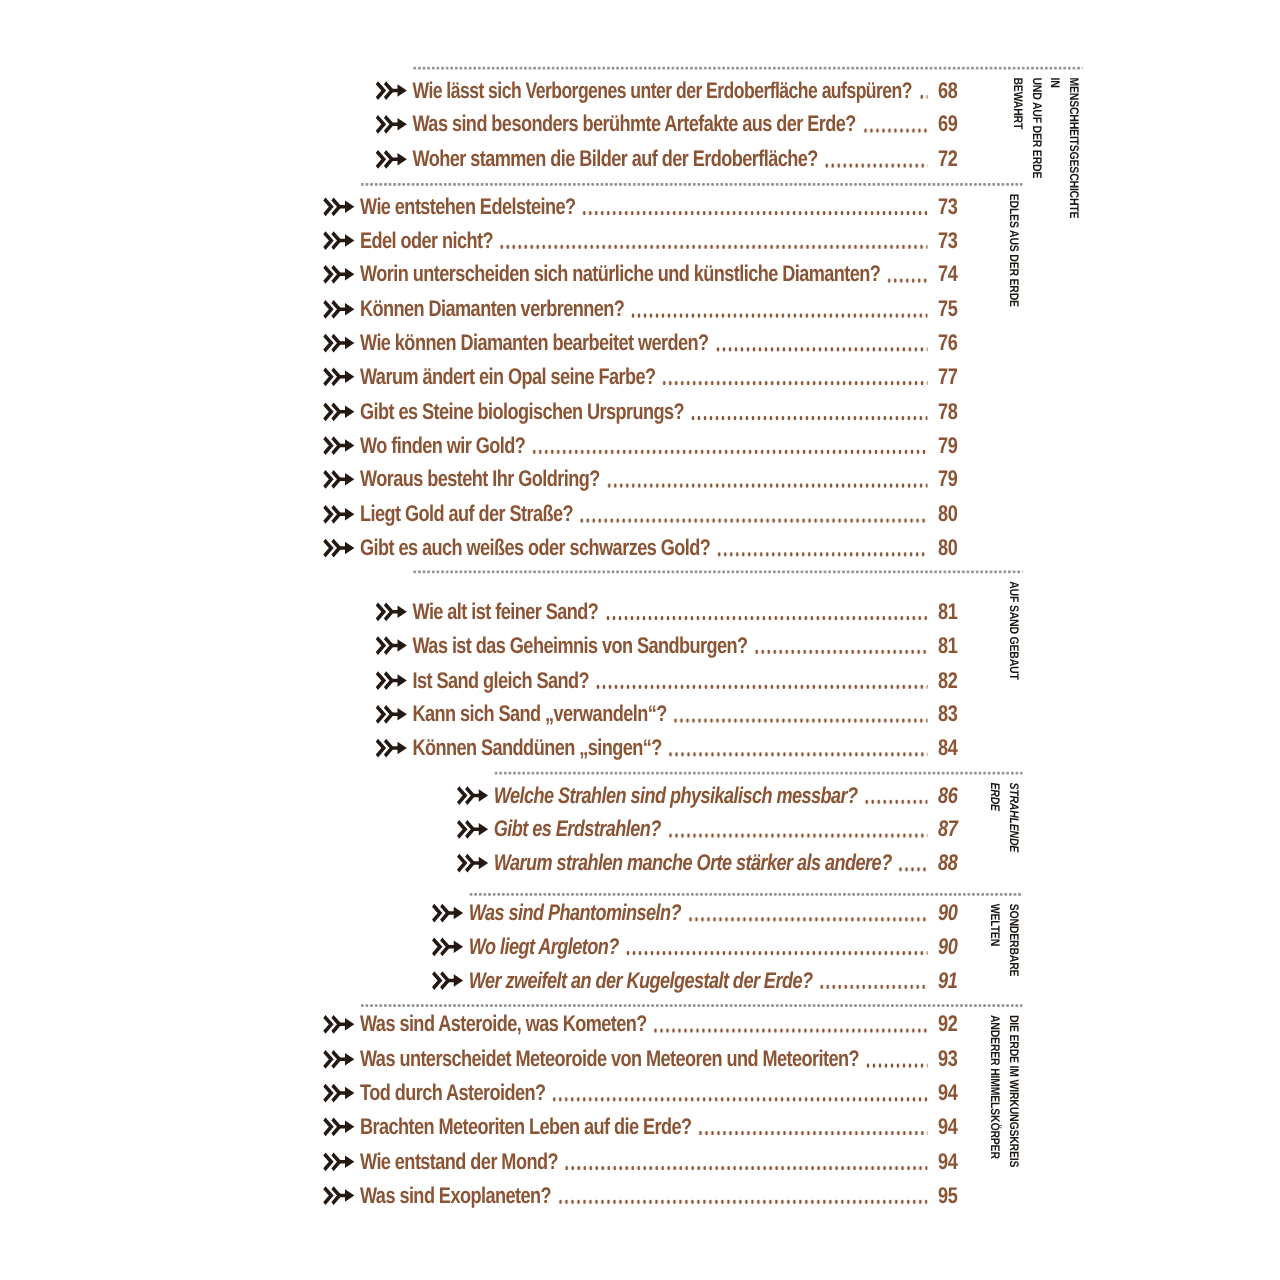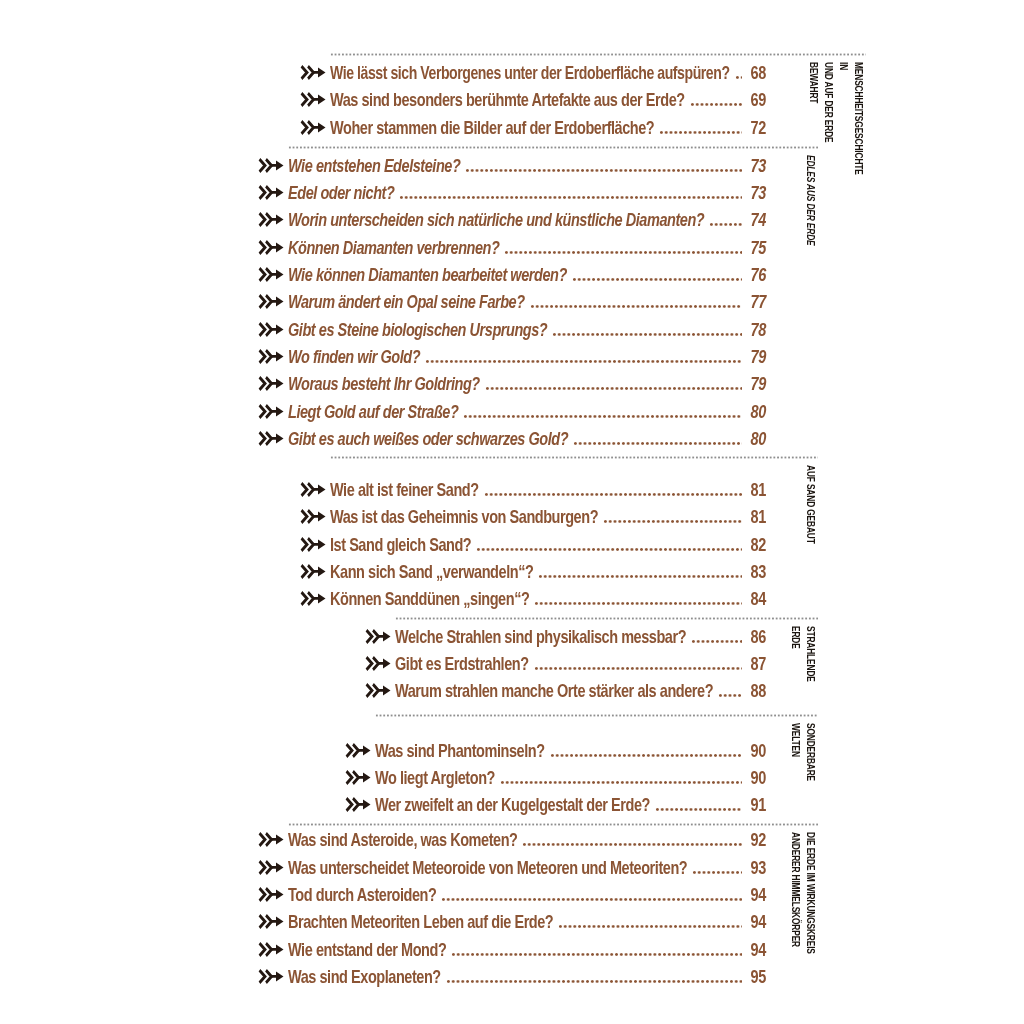--- a/index.html
+++ b/index.html
@@ -67,21 +67,21 @@
               </svg>
             </span>
             <span class="title"><span class="tinner">Woher stammen die Bilder auf der Erdoberfläche?</span></span>
             <span class="leader"></span>
             <span class="pnum">72</span>
           </div>
         </div>
         <div class="vlabel" style="top: 9px; right: -100px;">MENSCHHEITSGESCHICHTE IN
 UND AUF DER ERDE BEWAHRT</div>
       </div>
-      <div class="section" style="margin-left: 258px; width: 508px; margin-top: 5px; font-style: italic;">
+      <div class="section" style="margin-left: 258px; width: 508px; margin-top: 5px;">
         <div class="sep" style="margin-left: 30px; width: 530px;"></div>
         <div class="rows" style="margin-top: 3px;">
           <div class="row">
             <span class="arrow">
               <svg width="26" height="13" viewBox="0 0 26 13">
                 <path d="M1.5 1.5 L7 6.5 L1.5 11.5" fill="none" stroke="#241812" stroke-width="2.6"></path>
                 <path d="M8 1.5 L13.5 6.5 L8 11.5" fill="none" stroke="#241812" stroke-width="2.6"></path>
                 <line x1="12.5" y1="6.5" x2="20" y2="6.5" stroke="#241812" stroke-width="2.2"></line>
                 <path d="M18 2.5 L25.5 6.5 L18 10.5 Z" fill="#241812"></path>
               </svg>
@@ -287,21 +287,21 @@
                 <path d="M18 2.5 L25.5 6.5 L18 10.5 Z" fill="#241812"></path>
               </svg>
             </span>
             <span class="title"><span class="tinner">Können Sanddünen „singen“?</span></span>
             <span class="leader"></span>
             <span class="pnum">84</span>
           </div>
         </div>
         <div class="vlabel" style="top: 9px; right: -52px;">AUF SAND GEBAUT</div>
       </div>
-      <div class="section" style="margin-left: 365px; width: 401px; margin-top: 4px;">
+      <div class="section" style="margin-left: 365px; width: 401px; margin-top: 4px; font-style: italic;">
         <div class="sep" style="margin-left: 30px; width: 423px;"></div>
         <div class="rows" style="margin-top: 3px;">
           <div class="row">
             <span class="arrow">
               <svg width="26" height="13" viewBox="0 0 26 13">
                 <path d="M1.5 1.5 L7 6.5 L1.5 11.5" fill="none" stroke="#241812" stroke-width="2.6"></path>
                 <path d="M8 1.5 L13.5 6.5 L8 11.5" fill="none" stroke="#241812" stroke-width="2.6"></path>
                 <line x1="12.5" y1="6.5" x2="20" y2="6.5" stroke="#241812" stroke-width="2.2"></line>
                 <path d="M18 2.5 L25.5 6.5 L18 10.5 Z" fill="#241812"></path>
               </svg>
@@ -335,21 +335,21 @@
             <span class="title"><span class="tinner">Warum strahlen manche Orte stärker als andere?</span></span>
             <span class="leader"></span>
             <span class="pnum">88</span>
           </div>
         </div>
         <div class="vlabel" style="top: 9px; right: -52px;">STRAHLENDE
 ERDE</div>
       </div>
       <div class="section" style="margin-left: 345px; width: 421px; margin-top: 9px;">
         <div class="sep" style="margin-left: 30px; width: 443px;"></div>
-        <div class="rows" style="margin-top: 20px;">
+        <div class="rows" style="margin-top: 0; font-style: italic;">
           <div class="row">
             <span class="arrow">
               <svg width="26" height="13" viewBox="0 0 26 13">
                 <path d="M1.5 1.5 L7 6.5 L1.5 11.5" fill="none" stroke="#241812" stroke-width="2.6"></path>
                 <path d="M8 1.5 L13.5 6.5 L8 11.5" fill="none" stroke="#241812" stroke-width="2.6"></path>
                 <line x1="12.5" y1="6.5" x2="20" y2="6.5" stroke="#241812" stroke-width="2.2"></line>
                 <path d="M18 2.5 L25.5 6.5 L18 10.5 Z" fill="#241812"></path>
               </svg>
             </span>
             <span class="title"><span class="tinner">Was sind Phantominseln?</span></span>

